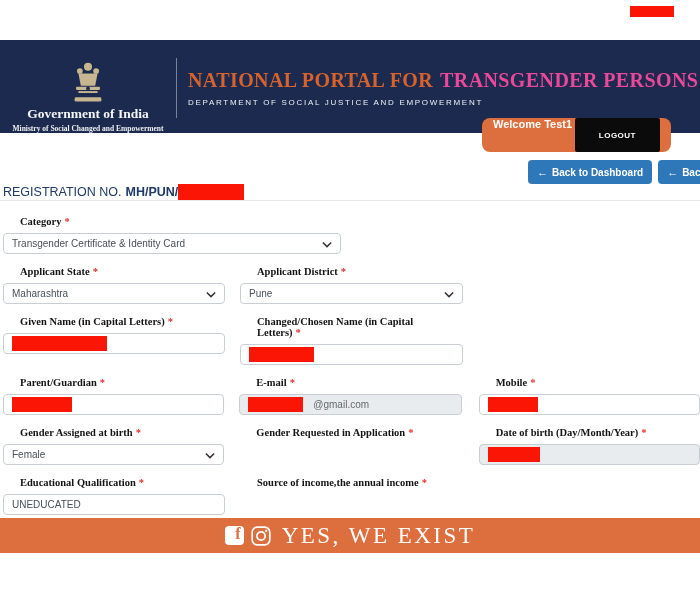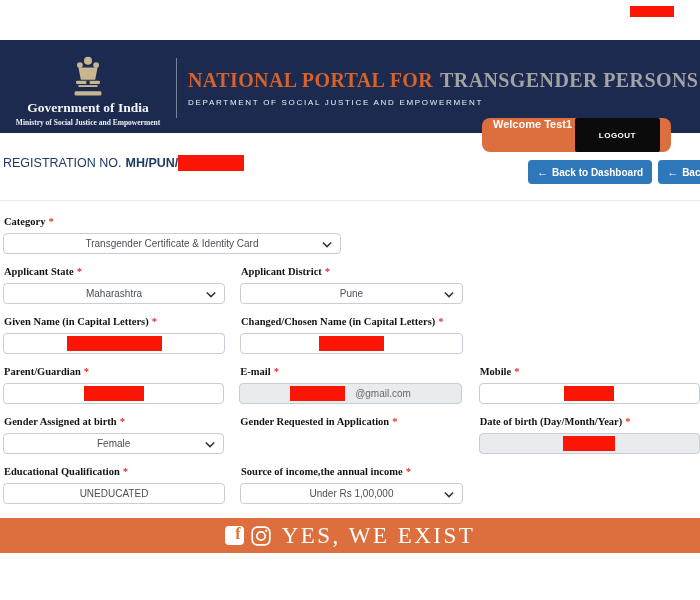--- a/index.html
+++ b/index.html
@@ -3,56 +3,56 @@
 <meta charset="utf-8">
 <style>
   * { margin:0; padding:0; box-sizing:border-box; }
   html,body { width:700px; height:600px; background:#ffffff; font-family:"Liberation Sans",sans-serif; position:relative; overflow:hidden; }
 
   .redact { background:#fa1505; display:inline-block; height:15px; }
   .redact-top { position:absolute; top:6px; left:630px; width:44px; height:11px; background:#fa1505; }
 
   
   .header { position:absolute; top:40px; left:0; width:700px; height:93px; background:#1b2a4e; display:flex; }
-  .gov-block { width:176px; display:flex; flex-direction:column; align-items:center; justify-content:flex-start; padding-top:14px; position:relative; }
+  .gov-block { width:176px; display:flex; flex-direction:column; align-items:center; justify-content:flex-start; padding-top:20px; position:relative; }
   .gov-title { font-family:"Liberation Serif",serif; font-weight:700; font-size:13.5px; color:#f4f5f7; margin-top:2px; }
   .gov-sub { font-family:"Liberation Serif",serif; font-weight:700; font-size:7.5px; color:#eef0f4; margin-top:2px; }
   .vdivider { position:absolute; left:176px; top:18px; height:60px; width:1px; background:rgba(200,205,215,0.55); }
   .portal-block { flex:1; display:flex; flex-direction:column; justify-content:center; padding-left:12px; padding-top:2px; }
   .portal-title { font-family:"Liberation Serif",serif; font-weight:700; font-size:20px; letter-spacing:0.4px; white-space:nowrap; }
   .pt-orange { color:#d8622b; margin-right:7px; }
-  .pt-white { color:#a3a3a3; }
+  .pt-white { color:#ec4899; }
   .dept-line { font-size:8px; color:#eef1f5; letter-spacing:1.7px; margin-top:6px; }
 
   
   .welcome-bar { position:absolute; top:118px; left:482px; width:189px; height:34px; background:#dd6e3d; border-radius:8px; display:flex; justify-content:space-between; padding:0 11px; z-index:5; }
   .welcome-text { color:#ffffff; font-weight:700; font-size:11px; }
   .logout-btn { background:#0b0b0b; color:#ffffff; font-weight:700; font-size:8px; letter-spacing:0.5px; padding:4px 24px; border:none; border-radius:2px; cursor:pointer; }
 
   
   .nav-btns { position:absolute; top:160px; left:528px; display:flex; gap:6px; }
   .btn-blue { background:#2e77b8; color:#ffffff; font-size:10px; font-weight:700; padding:6px 9px; border:none; border-radius:4px; display:flex; align-items:center; gap:4px; cursor:pointer; white-space:nowrap; }
   .btn-arrow { font-size:11px; font-weight:700; }
 
   
-  .reg-row { position:absolute; top:155px; left:3px; display:flex; align-items:center; font-size:12.5px; color:#1f3a66; }
+  .reg-row { position:absolute; top:184px; left:3px; display:flex; align-items:center; font-size:12.5px; color:#1f3a66; }
   .reg-bold { font-weight:700; margin-left:4px; }
   .reg-redact { width:66px; height:16px; background:#fa1505; display:inline-block; }
   .divider { position:absolute; top:200px; left:0; width:700px; border-top:1px solid #e8e8e8; }
 
   
   .form { position:absolute; top:212px; left:3px; width:697px; }
   .frow { display:flex; margin-bottom:8px; }
   .f1 { width:222px; margin-right:15px; }
   .f2 { width:223px; margin-right:17px; }
   .f3 { width:222px; }
   .fw340 { width:338px; }
-  .flabel { display:block; font-family:"Liberation Serif",serif; font-weight:700; font-size:10.5px; color:#141414; margin:4px 1px 6px; }
+  .flabel { display:block; font-family:"Liberation Serif",serif; font-weight:700; font-size:10.5px; color:#141414; margin:4px 17px 6px; }
   .req { color:#e03131; margin-left:3px; }
-  .control { height:21px; border:1px solid #c9ced4; border-radius:4px; background:#ffffff; display:flex; align-items:center; padding:0 8px; font-size:10px; color:#495057; position:relative; cursor:pointer;justify-content:center; }
+  .control { height:21px; border:1px solid #c9ced4; border-radius:4px; background:#ffffff; display:flex; align-items:center; padding:0 8px; font-size:10px; color:#495057; position:relative; cursor:pointer; }
   .control.disabled { background:#e9ecef; }
   .chev { position:absolute; right:8px; top:7px; width:10px; height:7px; }
   .rw95{width:95px} .rw65{width:65px} .rw60{width:60px} .rw55{width:55px} .rw52{width:52px} .rw50{width:50px}
   .email-suffix { margin-left:10px; color:#66696c; }
 
   
   .footer { position:absolute; top:518px; left:0; width:700px; height:35px; background:#dd6e3d; display:flex; align-items:center; justify-content:center; gap:7px; }
   .fb-icon { width:19px; height:19px; background:#ffffff; border-radius:4px; position:relative; overflow:hidden; cursor:pointer; }
   .fb-icon span { position:absolute; right:3px; top:-1px; color:#dd6e3d; font-weight:700; font-size:16px; font-family:"Liberation Serif",serif; }
   .ig-icon { cursor:pointer; display:block; }
@@ -71,21 +71,21 @@
         <circle cx="9.5" cy="11.5" r="3"></circle>
         <circle cx="26.5" cy="11.5" r="3"></circle>
         <path d="M8 14 h20 l-2.5 13 h-15 z"></path>
         <rect x="5.5" y="28" width="25" height="3.4" rx="1"></rect>
         <rect x="8" y="32.5" width="20" height="2"></rect>
         <rect x="4" y="39" width="28" height="4.5" rx="1.5"></rect>
       </g>
       <circle cx="18" cy="29.7" r="2" fill="#1b2a4e"></circle>
     </svg>
     <div class="gov-title">Government of India</div>
-    <div class="gov-sub">Ministry of Social Justice and Empowerment</div>
+    <div class="gov-sub">Ministry of Social Changed and Empowerment</div>
   </div>
   <div class="vdivider"></div>
   <div class="portal-block">
     <div class="portal-title">
       <span class="pt-orange">NATIONAL PORTAL FOR</span><span class="pt-white">TRANSGENDER PERSONS</span>
     </div>
     <div class="dept-line">DEPARTMENT OF SOCIAL JUSTICE AND EMPOWERMENT</div>
   </div>
 </div>
 
@@ -207,26 +207,20 @@
 
   <div class="frow">
     <div class="f1">
       <label class="flabel"><span>Educational Qualification</span><span class="req">*</span></label>
       <div class="control">
         <span>UNEDUCATED</span>
       </div>
     </div>
     <div class="f2">
       <label class="flabel"><span>Source of income,the annual income</span><span class="req">*</span></label>
-      <div class="control">
-        <span>Under Rs 1,00,000</span>
-        <svg class="chev" viewBox="0 0 12 7">
-            <path d="M1 1l5 5 5-5" fill="none" stroke="#333" stroke-width="1.8"></path>
-          </svg>
-      </div>
     </div>
   </div>
 </div>
 
 <div class="footer">
   <div class="fb-icon">
       <span>f</span>
     </div>
   <svg class="ig-icon" width="20" height="20" viewBox="0 0 20 20">
     <rect x="1.2" y="1.2" width="17.6" height="17.6" rx="5" fill="none" stroke="#ffffff" stroke-width="1.7"></rect>

